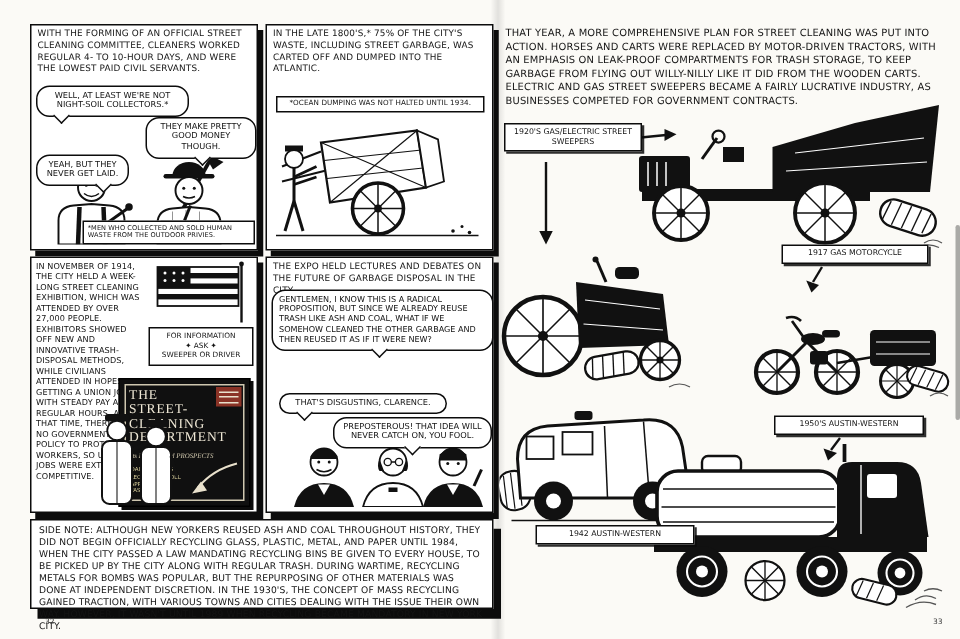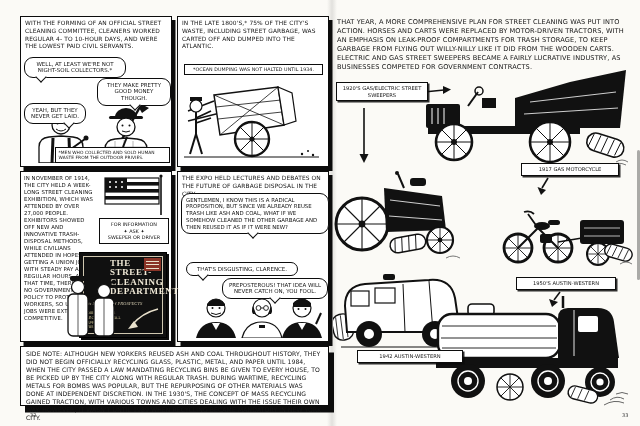--- a/index.html
+++ b/index.html
@@ -21,22 +21,22 @@
   .art{position:absolute;z-index:1;}
   .sidenote{position:absolute;font-size:6.1px;line-height:1.32;letter-spacing:.1px;padding:3px 5px;}
   .pagenum{position:absolute;font-size:5px;color:#3b3b3b;z-index:5;}
   .rp-cap{position:absolute;font-size:6.6px;line-height:1.36;letter-spacing:.12px;}
   .lbl{position:absolute;background:#fff;border:1.2px solid #0c0c0c;box-shadow:1.5px 1.5px 0 rgba(10,10,10,.85);
        font-size:5.2px;line-height:1.25;padding:2px 3px;text-align:center;z-index:4;}
   .sign{position:absolute;background:#fff;border:1.1px solid #0c0c0c;font-size:4.9px;line-height:1.35;
         text-align:center;padding:2px 1px;z-index:2;}
   .poster{position:absolute;background:#101010;border:1.5px solid #000;box-shadow:2px 2px 0 #0c0c0c;z-index:2;}
   .poster-inner{position:absolute;inset:3px;border:1px solid #cfc7b0;}
-  .poster-title{position:absolute;left:6px;top:6px;font-family:"Liberation Serif",serif;font-weight:bold;
-        font-size:9px;line-height:1.05;letter-spacing:.6px;color:#efe8d6;margin-left:24px;}
+  .poster-title{position:absolute;left:6px;top:6px;font-family:"Liberation Serif",serif;font-weight:normal;
+        font-size:9px;line-height:1.05;letter-spacing:.6px;color:#efe8d6;}
   .poster-sub{position:absolute;left:7px;top:48px;font-family:"Liberation Serif",serif;font-style:italic;
         font-size:4.6px;color:#d6cdb2;}
   .poster-list{position:absolute;left:7px;top:58px;width:36px;font-size:3.7px;line-height:1.3;color:#d9cf9c;}
   .poster-tag{position:absolute;right:5px;top:5px;width:17px;height:13px;background:#8a3326;}
   .poster-tag i{display:block;height:1px;background:#e9e1cc;margin:2.5px 2px 0 2px;}
   svg{display:block;}
 </style>
 </head>
 <body>
 

